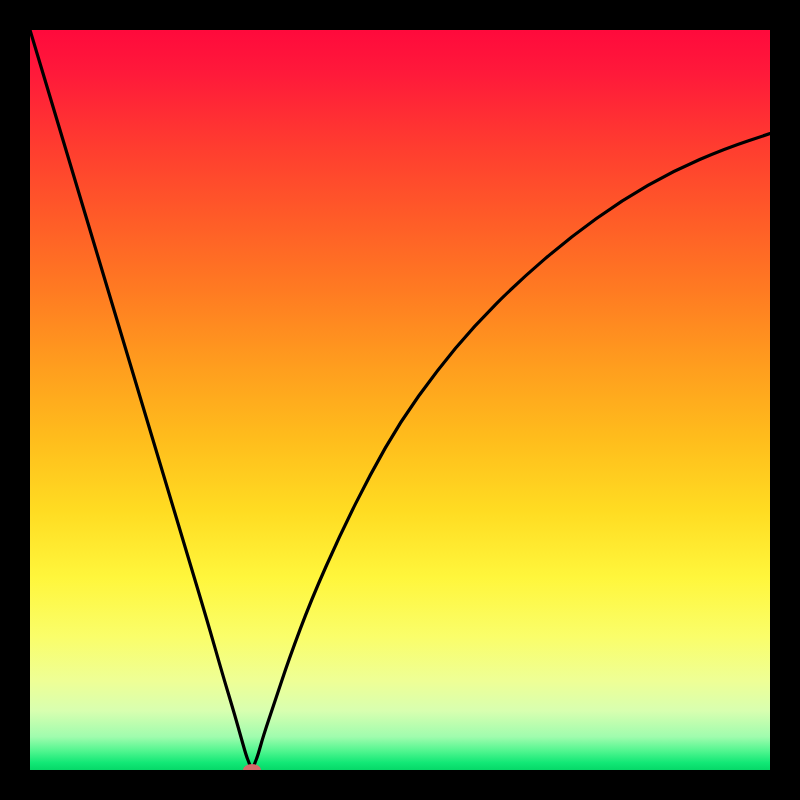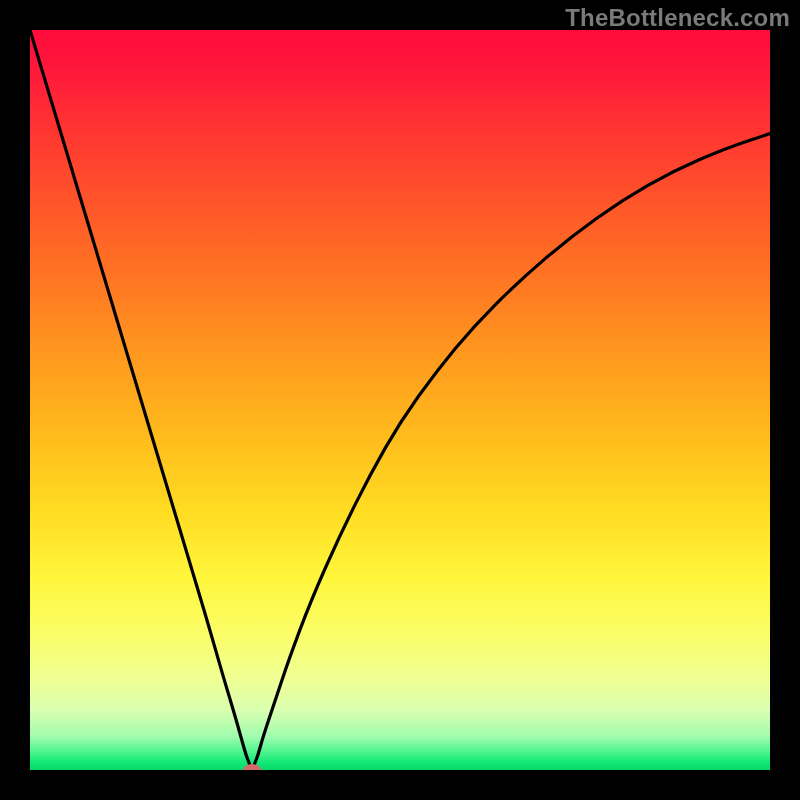--- a/index.html
+++ b/index.html
@@ -61,14 +61,13 @@
             <stop offset="97.5%" stop-color="#4ef58e"></stop>
             <stop offset="99%" stop-color="#12e876"></stop>
             <stop offset="100%" stop-color="#06d868"></stop>
           </linearGradient>
       </defs>
       <rect id="bg-rect" x="0" y="0" width="740" height="740" fill="url(#bg-grad)"></rect>
       <path id="curve-path" fill="none" stroke="#000" stroke-width="3.2" stroke-linejoin="round" stroke-linecap="round" d="M 0 0 Q 0 0 11.1 37 Q 22.2 74 33.3 111 Q 44.4 148 55.5 185 Q 66.6 222 77.69999999999999 259 Q 88.8 296 99.9 333 Q 111 370 122.1 407 Q 133.2 444 144.3 481 Q 155.4 518 166.5 555 Q 177.6 592 185 617.9 Q 192.4 643.8 197.95000000000002 662.3 Q 203.50000000000003 680.8 207.2 693.75 Q 210.89999999999998 706.7 213.48999999999998 715.95 Q 216.07999999999998 725.2 217.93 730.01 Q 219.78 734.82 220.89 737.4100000000001 Q 222 740 223.11 737.4100000000001 Q 224.22 734.82 226.07 730.01 Q 227.92 725.2 230.51 715.95 Q 233.1 706.7 238.65 690.05 Q 244.20000000000002 673.4 251.60000000000002 651.2 Q 259 629 270.1 599.4 Q 281.2 569.8 296 536.5 Q 310.8 503.2 325.6 473.6 Q 340.40000000000003 444 355.20000000000005 418.1 Q 370 392.20000000000005 388.5 366.3 Q 407.00000000000006 340.4 425.5 318.2 Q 444 296 466.20000000000005 273.79999999999995 Q 488.40000000000003 251.59999999999997 514.3 229.4 Q 540.1999999999999 207.20000000000005 566.0999999999999 188.7 Q 592 170.19999999999993 617.9 155.39999999999992 Q 643.8 140.5999999999999 669.6999999999999 129.49999999999994 Q 695.5999999999999 118.39999999999998 717.8 111 T 740 103.60000000000002"></path>
       <ellipse id="marker-dot" fill="#d46a6a" cx="222" cy="740" rx="9" ry="6"></ellipse>
     </svg>
   </div>
-  <div class="watermark">TheBottleneck.com</div>
 </div>
 
 </body></html>

